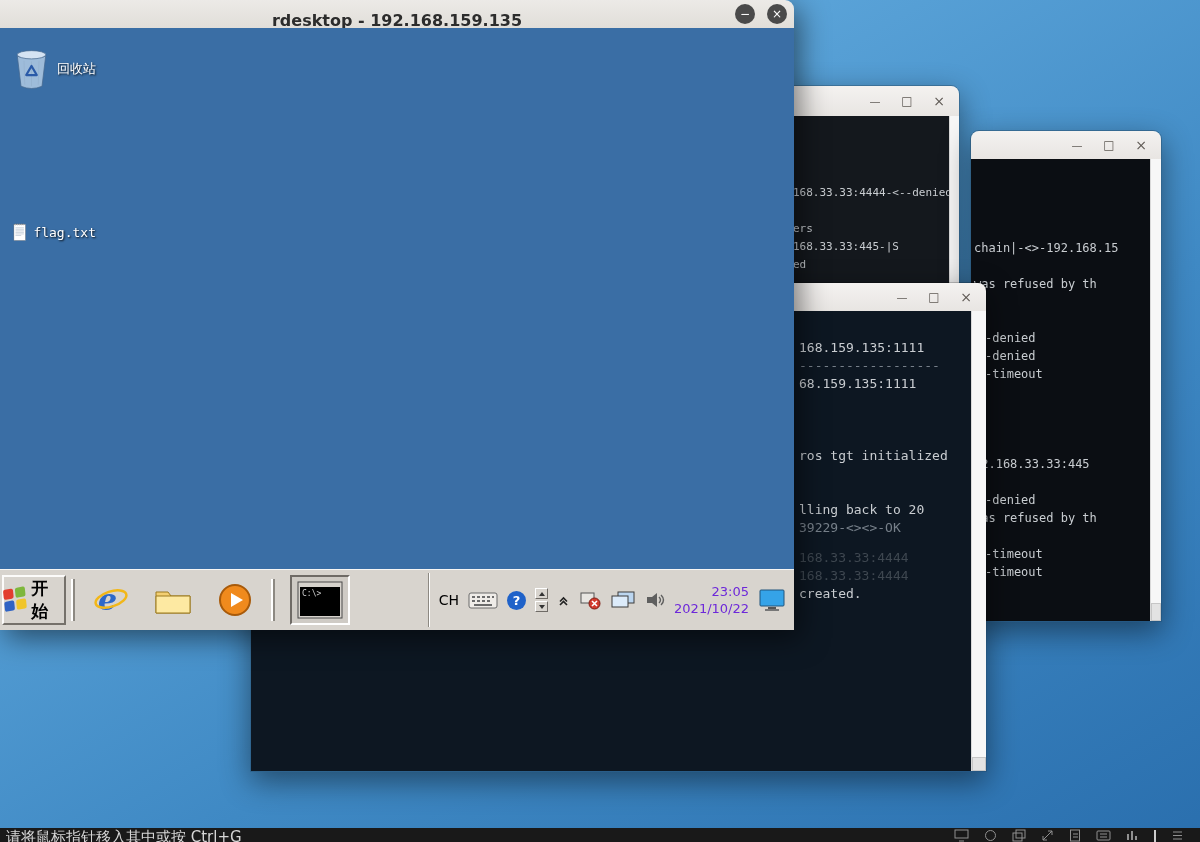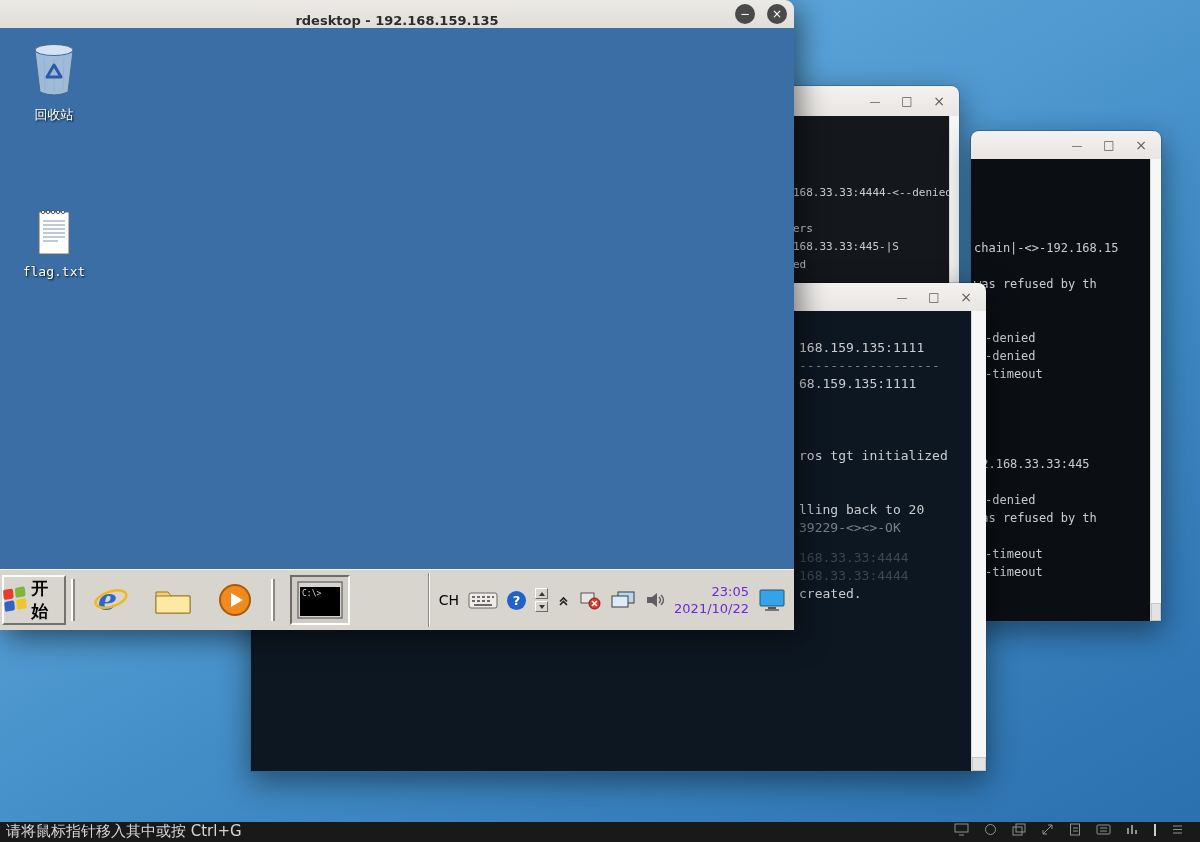--- a/index.html
+++ b/index.html
@@ -46,29 +46,29 @@
   .scroll-end{position:absolute;bottom:0;right:0;background:#e3e3e3;border:1px solid #c6c6c6;box-sizing:border-box;}
   .win-b .scroll-end{width:10px;height:18px;}
   .win-c .scroll-end{width:14px;height:14px;}
 
   
   .rdp{position:absolute;left:0;top:0;width:794px;height:630px;z-index:4;
        box-shadow:6px 8px 28px rgba(0,0,0,.5);border-radius:0 9px 0 0;}
   .rdp-titlebar{height:28px;background:linear-gradient(#eceae7,#e1ded9);
        border-bottom:1px solid #bdb9b3;border-radius:0 9px 0 0;position:relative;
        display:flex;align-items:center;justify-content:center;}
-  .rdp-title{font-size:13px;font-weight:bold;color:#2c2c2c;margin-top:12px;}
+  .rdp-title{font-size:16px;font-weight:bold;color:#2c2c2c;margin-top:12px;}
   .circle-btn{position:absolute;top:4px;width:20px;height:20px;border-radius:50%;background:#4a4a4a;
        color:#fff;display:flex;align-items:center;justify-content:center;font-size:12px;line-height:1;}
   .btn-min{right:39px}.btn-close{right:7px}
   .cb-min::before{content:"−";}
   .cb-close::before{content:"×";}
   .rdp-desktop{position:absolute;top:28px;left:0;right:0;bottom:0;background:#3a6ea5;overflow:hidden;}
 
-  .desk-icon{position:absolute;width:84px;display:flex;flex-direction:column;align-items:center;gap:6px;}
+  .desk-icon{position:absolute;width:84px;display:flex;flex-direction:row;align-items:center;gap:6px;}
   .di-recycle{left:12px;top:10px;}
   .di-flag{left:12px;top:178px;}
   .desk-label{color:#fff;font-size:13px;text-shadow:1px 1px 2px rgba(0,0,0,.9);white-space:nowrap;}
   .mono-label{font-family:"DejaVu Sans Mono","Liberation Mono",monospace;}
 
   
   .taskbar{position:absolute;left:0;right:0;bottom:0;height:60px;background:#d8d4ce;
        border-top:1px solid #f7f6f4;display:flex;align-items:center;}
   .start-btn{margin-left:2px;height:50px;width:64px;display:flex;align-items:center;justify-content:center;
        gap:4px;background:#d8d4ce;border-top:2px solid #fcfbfa;border-left:2px solid #fcfbfa;
@@ -93,21 +93,21 @@
   .help-ic::before{content:"?";}
   .spin{display:flex;flex-direction:column;gap:2px;}
   .spin b{width:11px;height:9px;background:#d8d4ce;border:1px solid;
        border-color:#fff #6f6b66 #6f6b66 #fff;display:flex;align-items:center;justify-content:center;}
   .spin i{width:0;height:0;border-left:3px solid transparent;border-right:3px solid transparent;}
   .spin .up i{border-bottom:4px solid #333;}
   .spin .dn i{border-top:4px solid #333;}
   .tray-clock{text-align:right;font-size:13px;color:#6d28d9;line-height:17px;}
 
   
-  .statusbar{position:absolute;left:0;right:0;bottom:0;height:20px;background:#191919;z-index:6;overflow:hidden;}
+  .statusbar{position:absolute;left:0;right:0;bottom:0;height:14px;background:#191919;z-index:6;overflow:hidden;}
   .status-text{position:absolute;left:6px;top:0;color:#d6d6d6;font-size:15px;line-height:19px;white-space:nowrap;}
   .status-icons{position:absolute;right:16px;top:1px;display:flex;gap:15px;align-items:center;}
   .sb-divider{width:2px;height:12px;background:#cccccc;}
 </style>
 </head>
 <body>
 
 <div id="stage">
   <div class="desktop-bg"></div>
 

